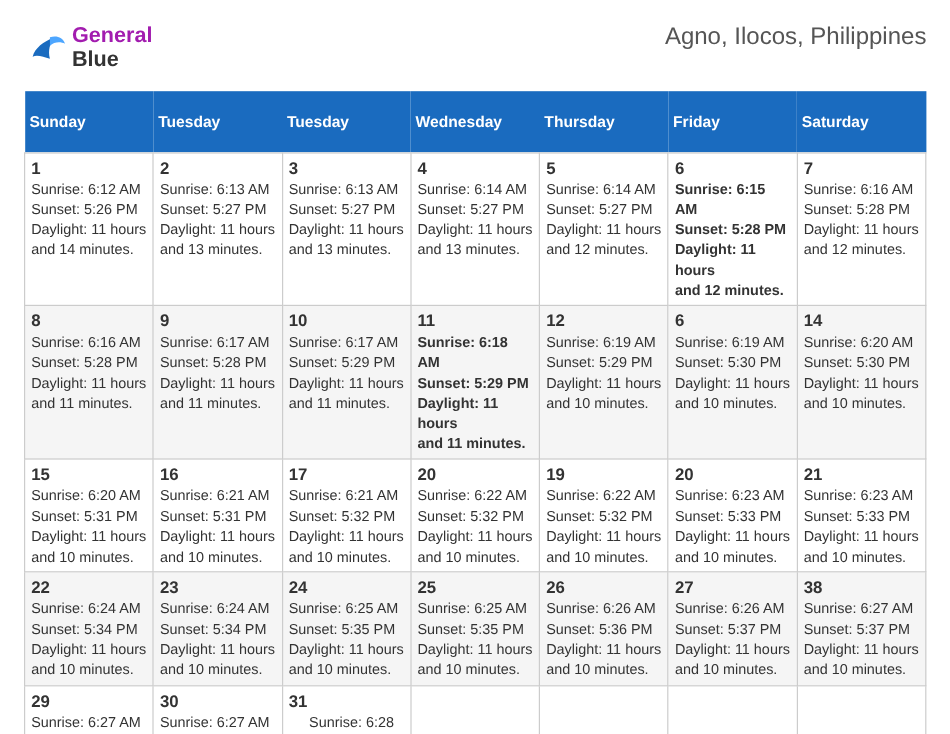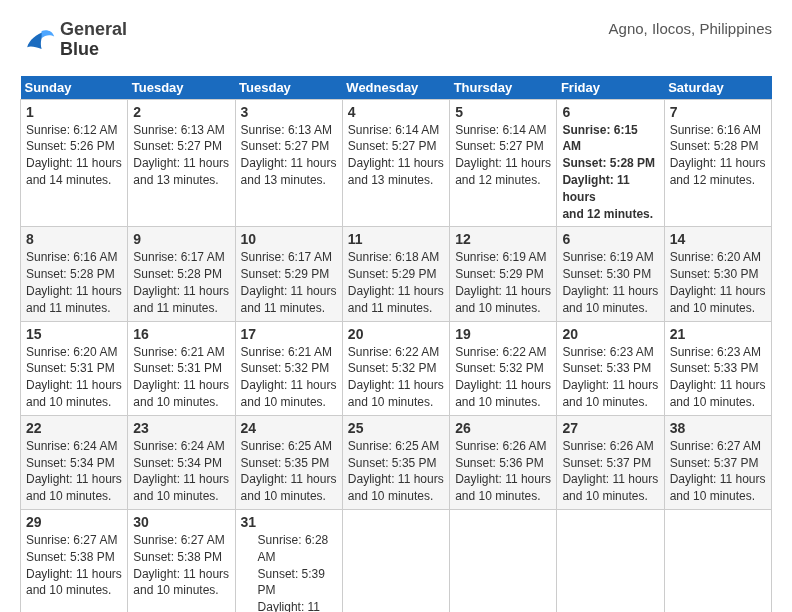--- a/index.html
+++ b/index.html
@@ -21,47 +21,47 @@
       align-items: center;
       gap: 4px;
     }
     .logo-text {
       font-size: 18px;
       font-weight: bold;
       color: #333;
       line-height: 1.1;
     }
     .logo-text span {
-      color: #404040;
+      color: #a21caf;
     }
     .logo-bird {
       width: 36px;
       height: 36px;
     }
     .title-block {
       text-align: right;
     }
     .month-title {
       font-size: 36px;
       font-weight: bold;
       color: #333;
     }
     .location-title {
-      font-size: 15px;
+      font-size: 20px;
       color: #555;
     }
     table {
       width: 100%;
       border-collapse: collapse;
       font-size: 11px;
     }
     th {
       background-color: #1a6bbf;
       color: #fff;
-      padding: 4px 4px;
+      padding: 18px 4px;
       text-align: left;
       font-size: 13px;
       font-weight: bold;
     }
     td {
       border: 1px solid #ccc;
       vertical-align: top;
       padding: 4px 5px;
       width: 14.28%;
       min-height: 80px;
@@ -189,21 +189,21 @@
         </td>
         <td>
           <span class="day-num">10</span>
           <div class="day-info" style="white-space: pre-line;">Sunrise: 6:17 AM
 Sunset: 5:29 PM
 Daylight: 11 hours
 and 11 minutes.</div>
         </td>
         <td>
           <span class="day-num">11</span>
-          <div class="day-info" style="white-space: pre-line;">Sunrise: 6:18 AM
+          <div class="day-info" style="white-space: pre-line; font-weight: bold;">Sunrise: 6:18 AM
 Sunset: 5:29 PM
 Daylight: 11 hours
 and 11 minutes.</div>
         </td>
         <td>
           <span class="day-num">12</span>
           <div class="day-info" style="white-space: pre-line;">Sunrise: 6:19 AM
 Sunset: 5:29 PM
 Daylight: 11 hours
 and 10 minutes.</div>

